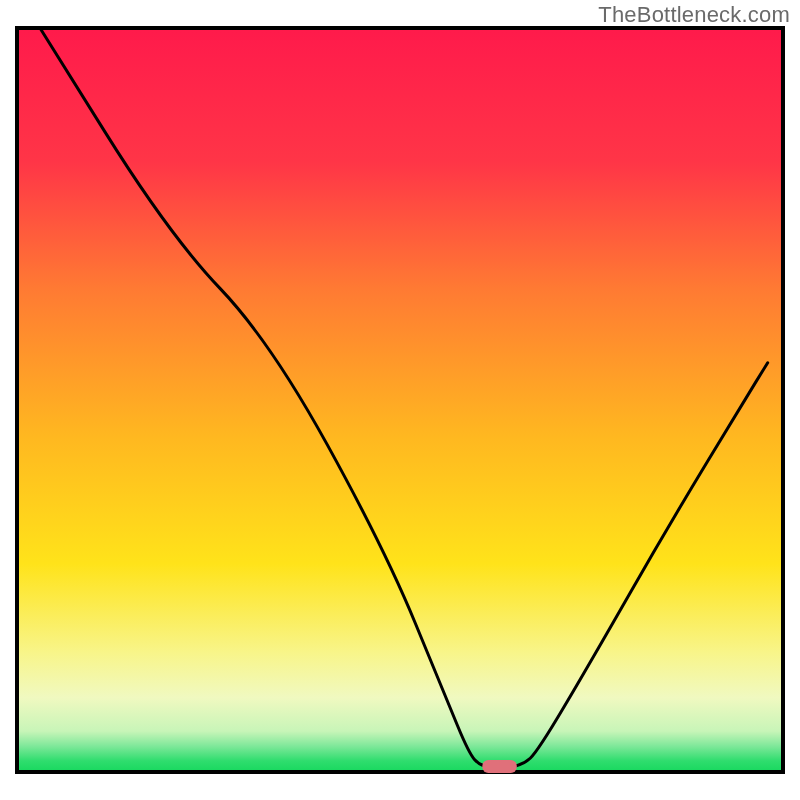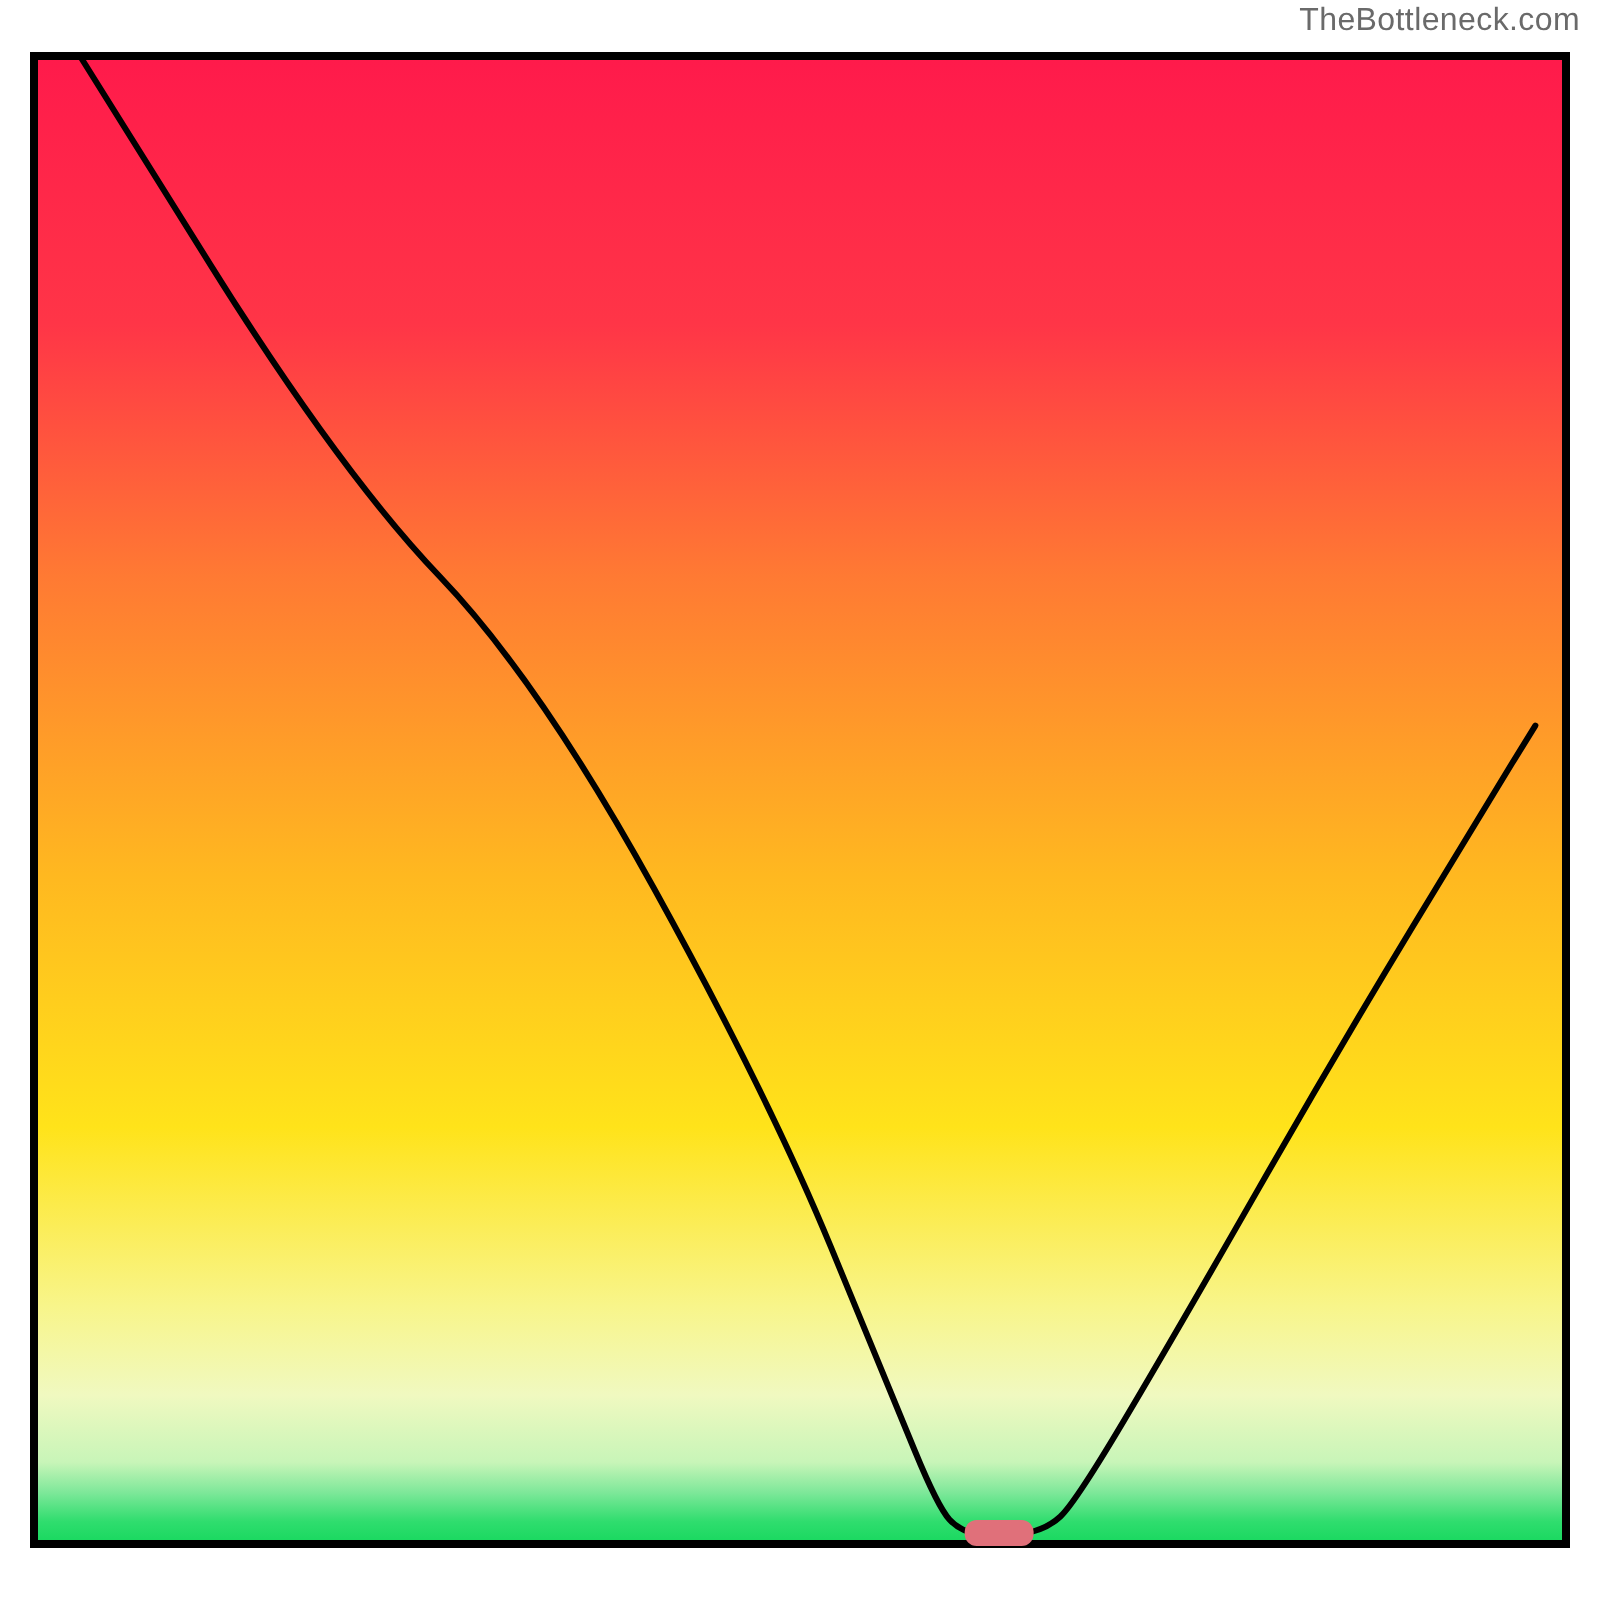--- a/index.html
+++ b/index.html
@@ -12,21 +12,21 @@
   }
   .container {
     position: relative;
     width: 800px;
     height: 800px;
   }
   .watermark {
     position: absolute;
     top: 2px;
     right: 10px;
-    font-size: 16px;
+    font-size: 22px;
     font-weight: 500;
     color: #6a6a6a;
     letter-spacing: 0.2px;
     z-index: 10;
   }
   svg.chart {
     position: absolute;
     top: 0;
     left: 0;
   }

